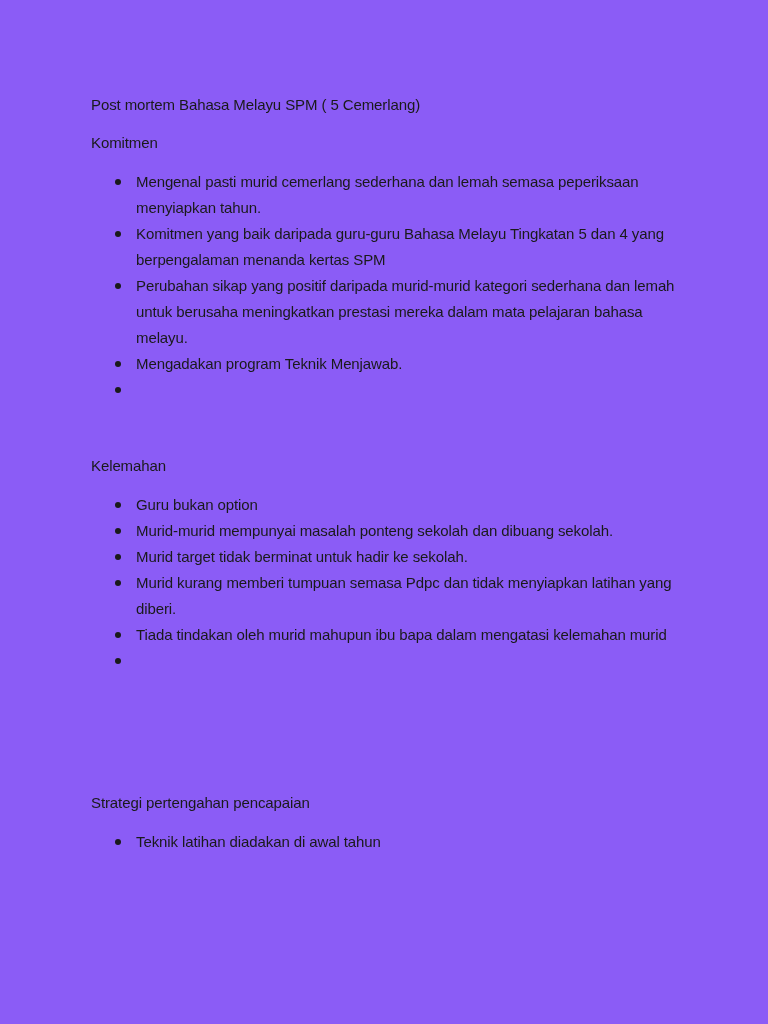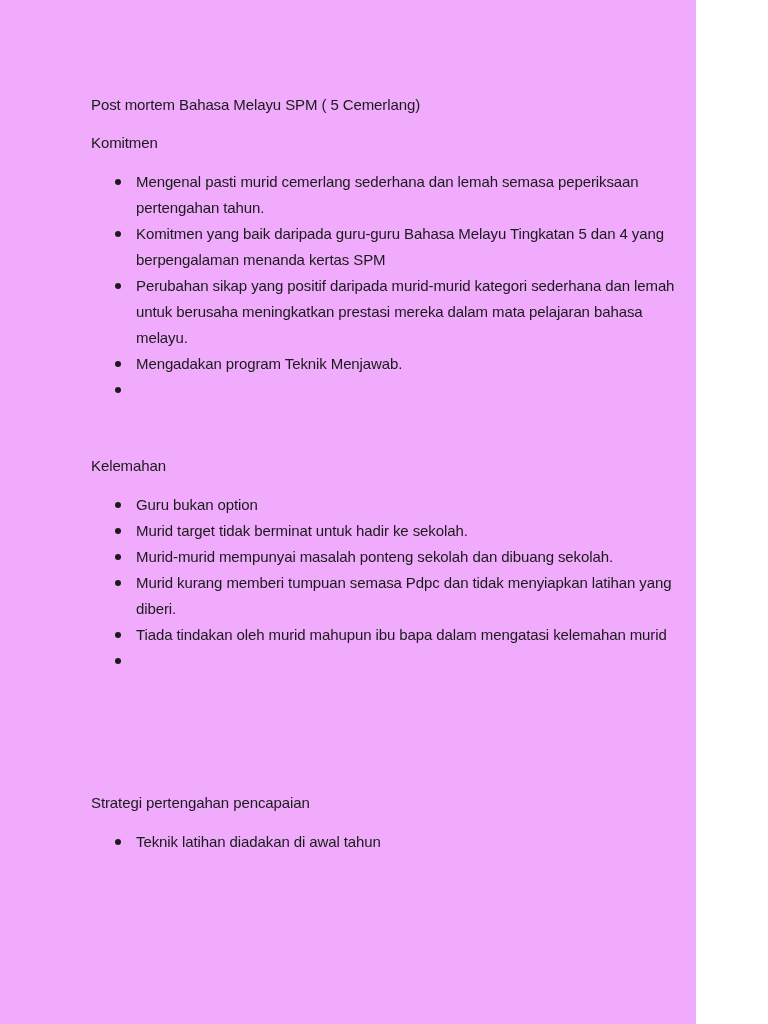--- a/index.html
+++ b/index.html
@@ -12,23 +12,23 @@
       height: 1024px;
       position: relative;
       overflow: hidden;
       font-family: "Liberation Sans", "DejaVu Sans", sans-serif;
       color: #1a1a1a;
     }
     .page {
       position: absolute;
       left: 0;
       top: 0;
-      width: 696px;
+      width: 768px;
       height: 1024px;
-      background: #f0abfc;
+      background: #8b5cf6;
     }
     .text-line {
       position: absolute;
       left: 91px;
       font-size: 15px;
       line-height: 20px;
       white-space: nowrap;
       letter-spacing: -0.1px;
     }
     .bullet-list {
@@ -65,21 +65,21 @@
 <body>
 
 <div class="page">
 
   <div class="text-line" style="top:95px;">Post mortem Bahasa Melayu SPM ( 5 Cemerlang)</div>
 
   <div class="text-line" style="top:133px;">Komitmen</div>
   <ul class="bullet-list" style="top:169px;">
     <li class="bullet-item">
       <span class="bullet-dot"></span>
-      <span class="bullet-text">Mengenal pasti murid cemerlang sederhana dan lemah semasa peperiksaan pertengahan tahun.</span>
+      <span class="bullet-text">Mengenal pasti murid cemerlang sederhana dan lemah semasa peperiksaan menyiapkan tahun.</span>
     </li>
     <li class="bullet-item">
       <span class="bullet-dot"></span>
       <span class="bullet-text">Komitmen yang baik daripada guru-guru Bahasa Melayu Tingkatan 5 dan 4 yang berpengalaman menanda kertas SPM</span>
     </li>
     <li class="bullet-item">
       <span class="bullet-dot"></span>
       <span class="bullet-text">Perubahan sikap yang positif daripada murid-murid  kategori sederhana dan lemah untuk berusaha meningkatkan prestasi mereka dalam mata pelajaran bahasa melayu.</span>
     </li>
     <li class="bullet-item">
@@ -93,25 +93,25 @@
   </ul>
 
   <div class="text-line" style="top:456px;">Kelemahan</div>
   <ul class="bullet-list" style="top:492px;">
     <li class="bullet-item">
       <span class="bullet-dot"></span>
       <span class="bullet-text">Guru bukan option</span>
     </li>
     <li class="bullet-item">
       <span class="bullet-dot"></span>
-      <span class="bullet-text">Murid  target tidak berminat untuk hadir ke sekolah.</span>
+      <span class="bullet-text">Murid-murid  mempunyai masalah ponteng sekolah dan dibuang sekolah.</span>
     </li>
     <li class="bullet-item">
       <span class="bullet-dot"></span>
-      <span class="bullet-text">Murid-murid  mempunyai masalah ponteng sekolah dan dibuang sekolah.</span>
+      <span class="bullet-text">Murid  target tidak berminat untuk hadir ke sekolah.</span>
     </li>
     <li class="bullet-item">
       <span class="bullet-dot"></span>
       <span class="bullet-text">Murid  kurang memberi tumpuan semasa Pdpc dan tidak menyiapkan latihan yang diberi.</span>
     </li>
     <li class="bullet-item">
       <span class="bullet-dot"></span>
       <span class="bullet-text">Tiada tindakan oleh murid  mahupun ibu bapa dalam mengatasi kelemahan murid</span>
     </li>
     <li class="bullet-item">

